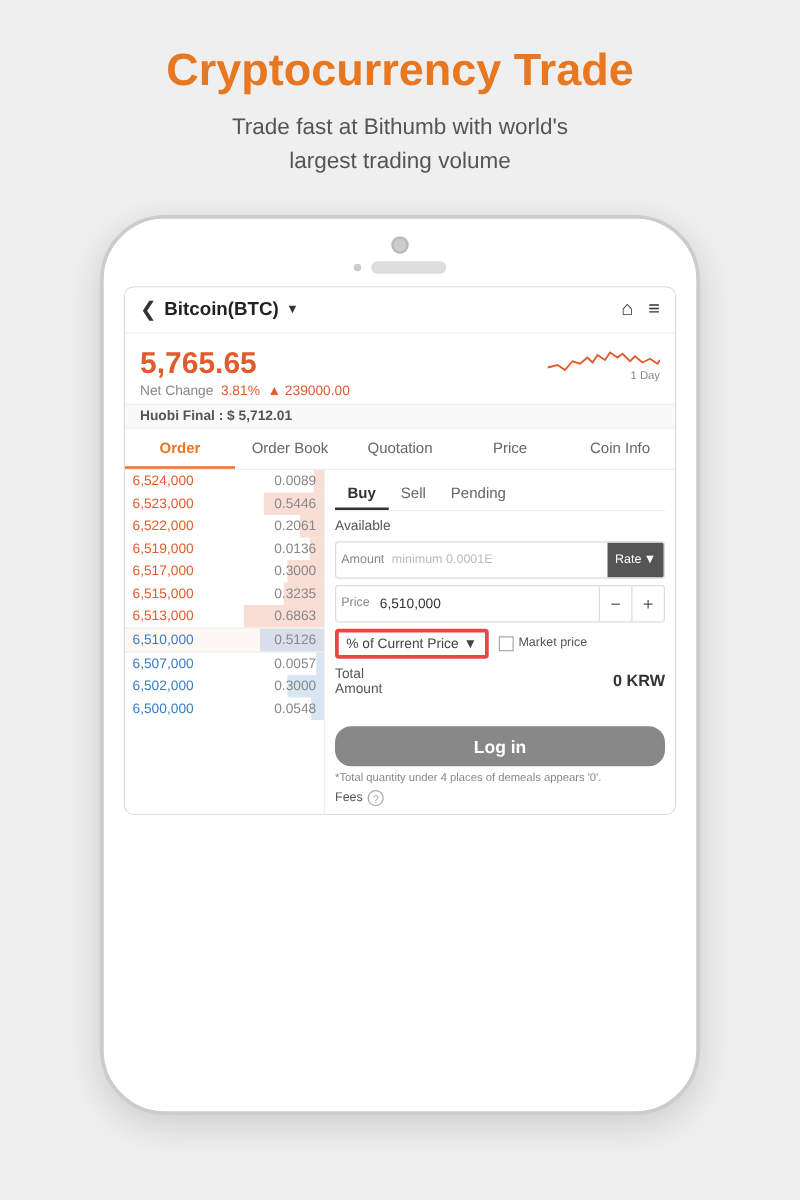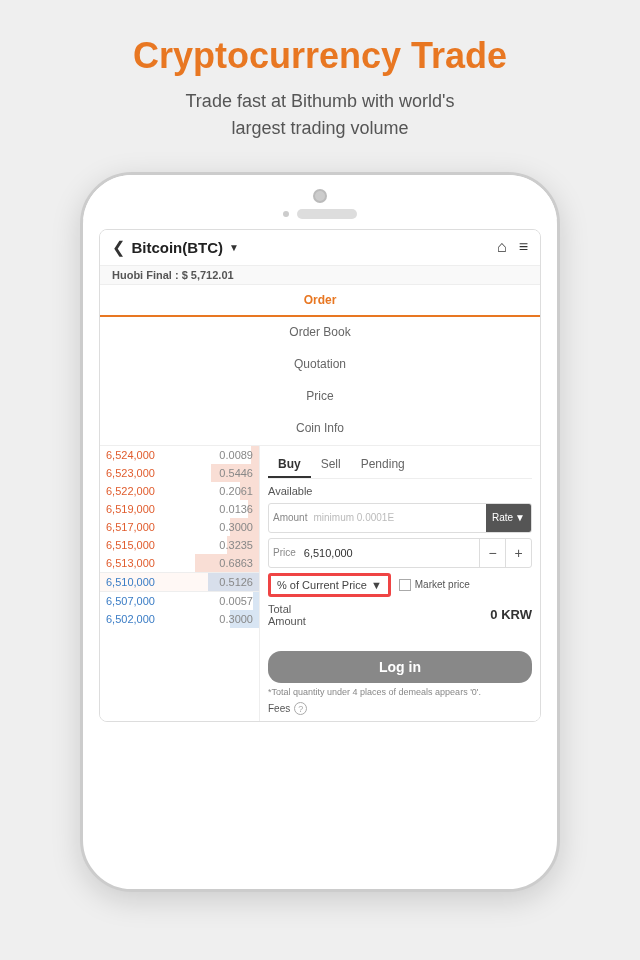--- a/index.html
+++ b/index.html
@@ -175,21 +175,20 @@
       padding: 3px 12px;
       background: #f9f9f9;
       border-bottom: 1px solid #eee;
       font-weight: bold;
     }
     
     .tabs-row {
       display: flex;
       border-bottom: 1px solid #eee;
       background: #fff;
-      flex-direction: column;
     }
     .tab {
       flex: 1;
       text-align: center;
       padding: 8px 2px;
       font-size: 12px;
       color: #666;
       cursor: pointer;
       border-bottom: 2px solid transparent;
     }
@@ -451,20 +450,36 @@
             <span class="back-icon">❮</span>
             <span class="app-title">Bitcoin(BTC)</span>
             <span class="dropdown-arrow">▼</span>
           </div>
           <div class="app-header-right">
             <span class="header-icon">⌂</span>
             <span class="header-icon">≡</span>
           </div>
         </div>
 
+        <div class="price-area">
+          <div class="price-main">
+            <span class="price-value">5,765.65</span>
+            <div class="mini-chart">
+              <svg viewBox="0 0 90 30" xmlns="http://www.w3.org/2000/svg">
+                <polyline points="0,20 8,18 14,22 20,15 26,17 32,12 36,16 40,10 46,14 50,8 56,12 60,9 66,15 70,11 76,16 82,13 88,17 90,14" fill="none" stroke="#e05c2d" stroke-width="1.5"></polyline>
+              </svg>
+              <span class="chart-label">1 Day</span>
+            </div>
+          </div>
+          <div class="price-change">
+            <span class="change-label">Net Change</span>
+            <span>3.81%</span>
+            <span class="change-arrow">▲ 239000.00</span>
+          </div>
+        </div>
 
         <div class="huobi-bar">Huobi   Final : $ 5,712.01</div>
 
         <div class="tabs-row">
           <div class="tab active">Order</div>
           <div class="tab">Order Book</div>
           <div class="tab">Quotation</div>
           <div class="tab">Price</div>
           <div class="tab">Coin Info</div>
         </div>
@@ -514,20 +529,25 @@
             </div>
             <div class="order-row buy">
               <span class="order-price">6,507,000</span>
               <span class="order-vol">0.0057</span>
               <div class="order-bar" style="width:4%"></div>
             </div>
             <div class="order-row buy">
               <span class="order-price">6,502,000</span>
               <span class="order-vol">0.3000</span>
               <div class="order-bar" style="width:18%"></div>
+            </div>
+            <div class="order-row buy">
+              <span class="order-price">6,500,000</span>
+              <span class="order-vol">0.0548</span>
+              <div class="order-bar" style="width:6%"></div>
             </div>
           </div>
 
           <div class="trading-panel">
             
             <div class="trade-tabs">
               <div class="trade-tab active">Buy</div>
               <div class="trade-tab sell-tab">Sell</div>
               <div class="trade-tab pending-tab">Pending</div>
             </div>

